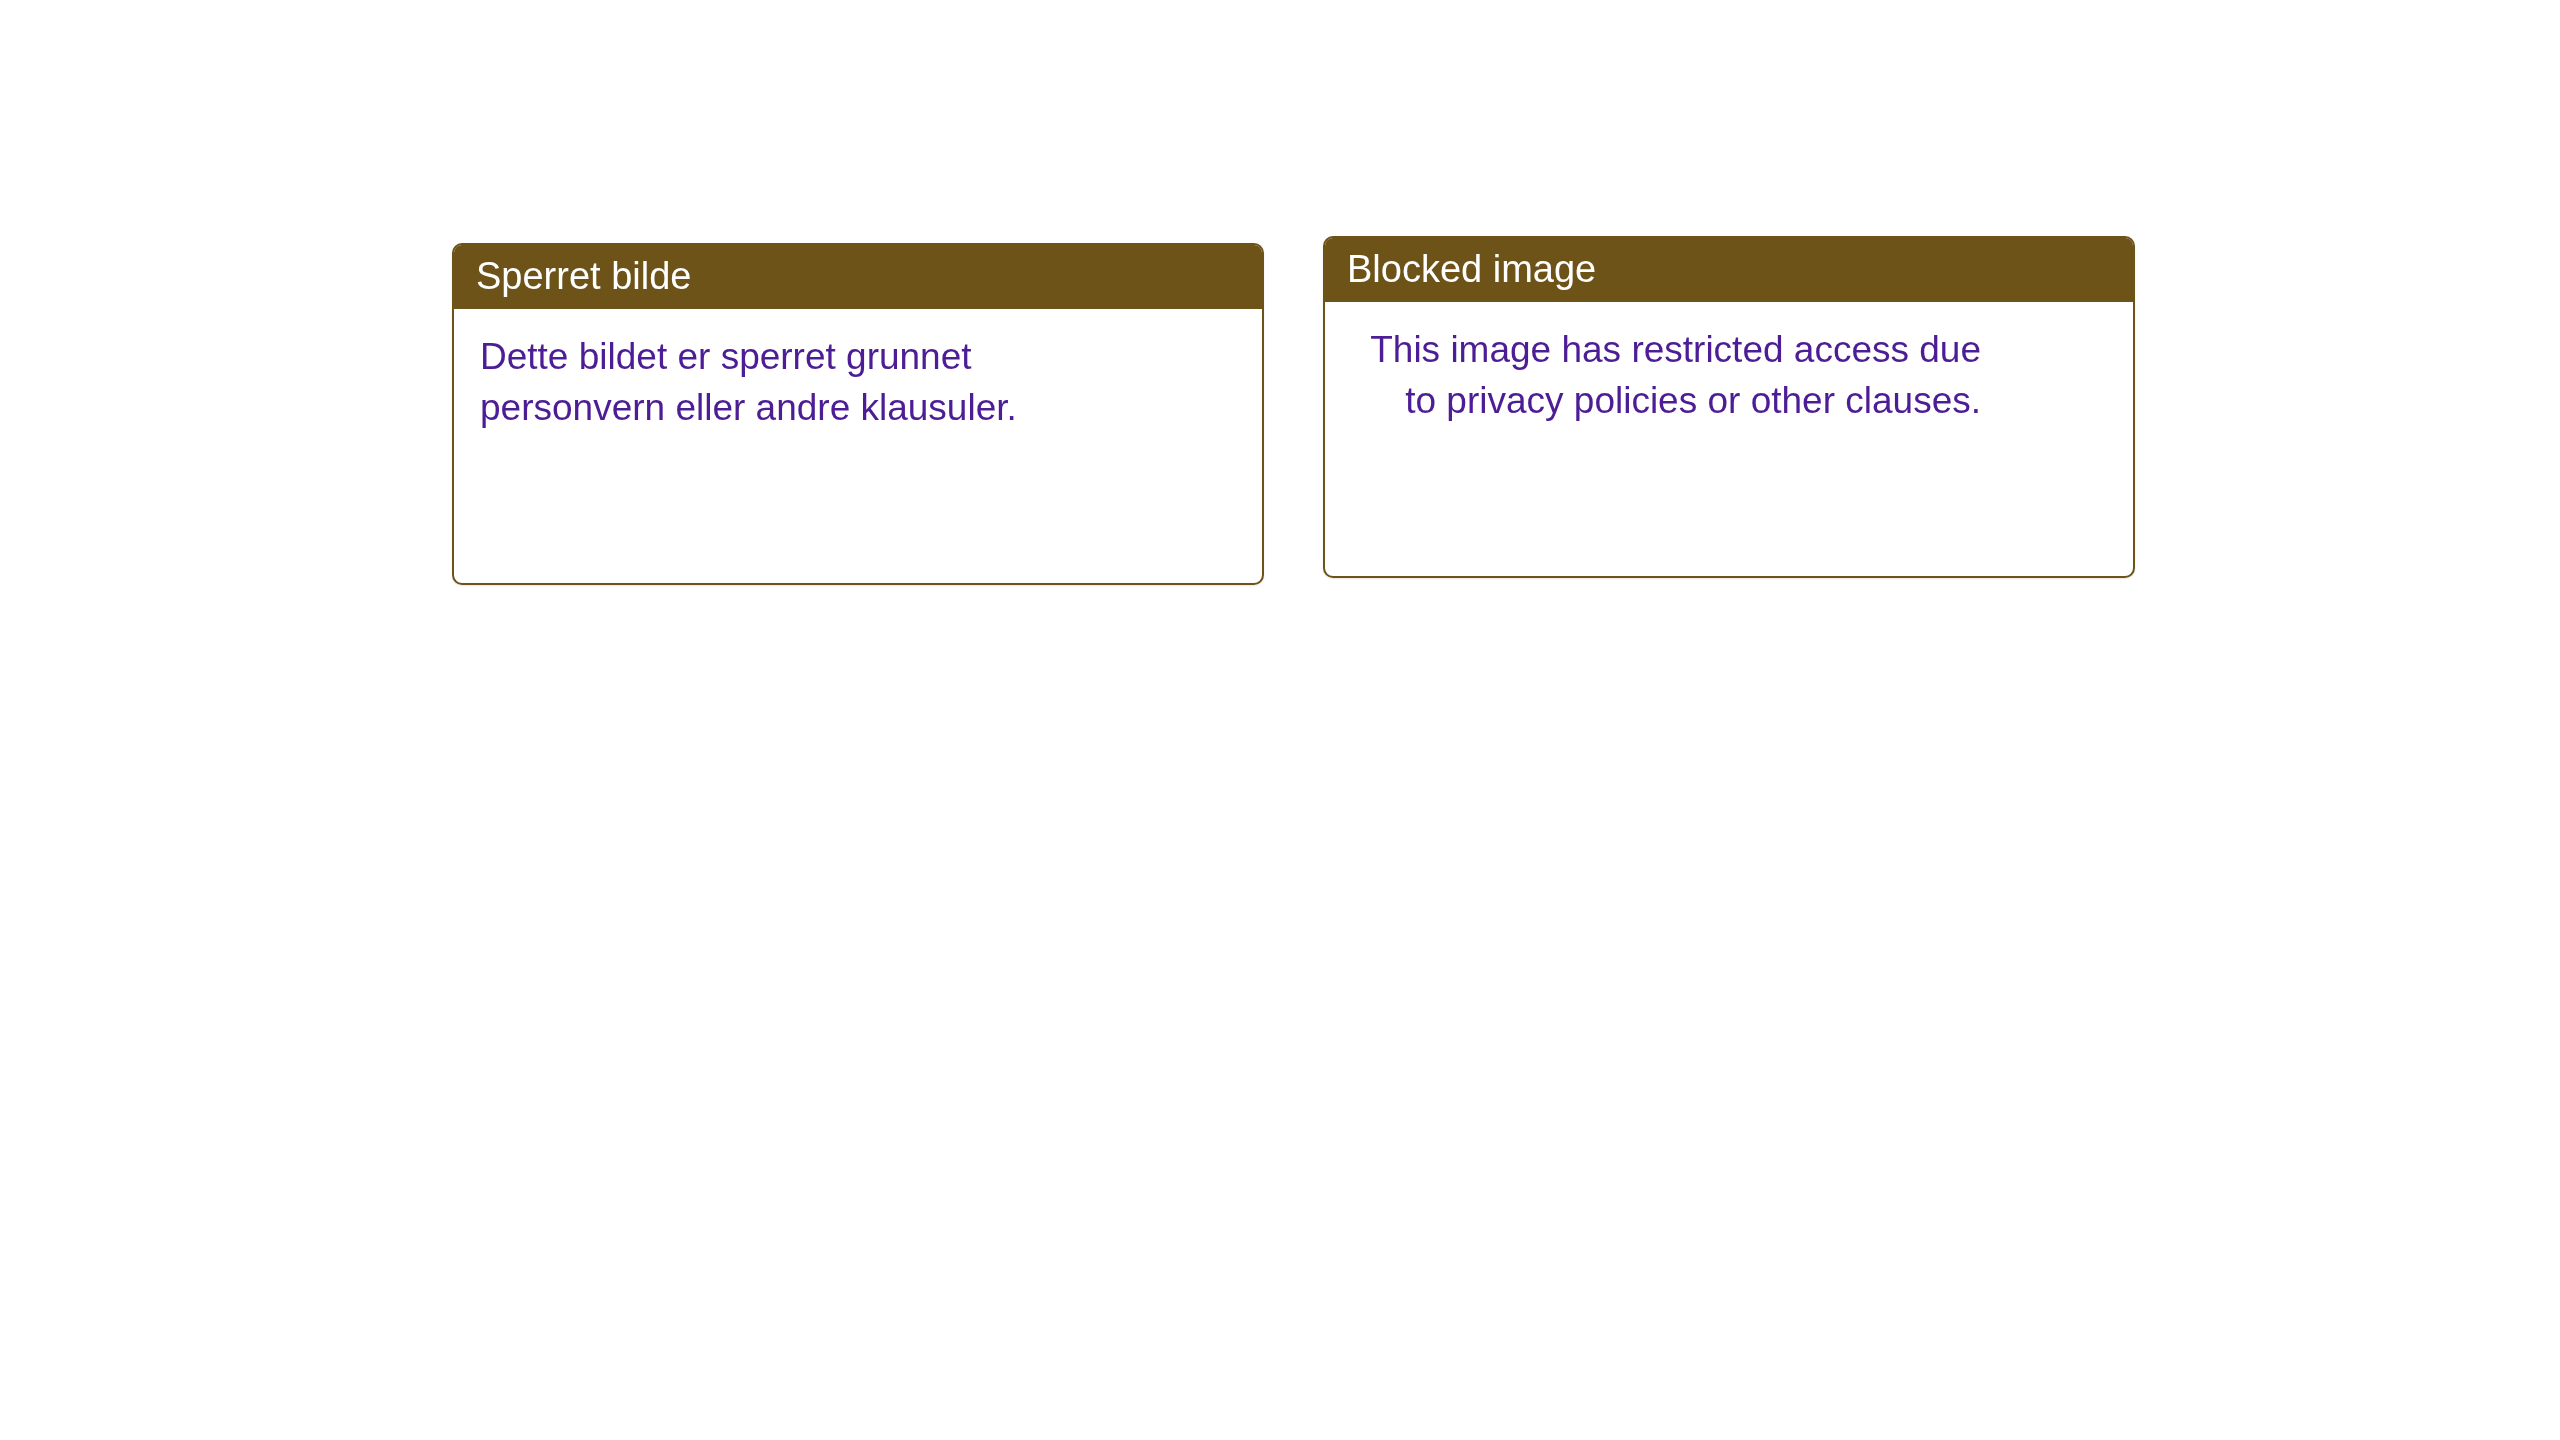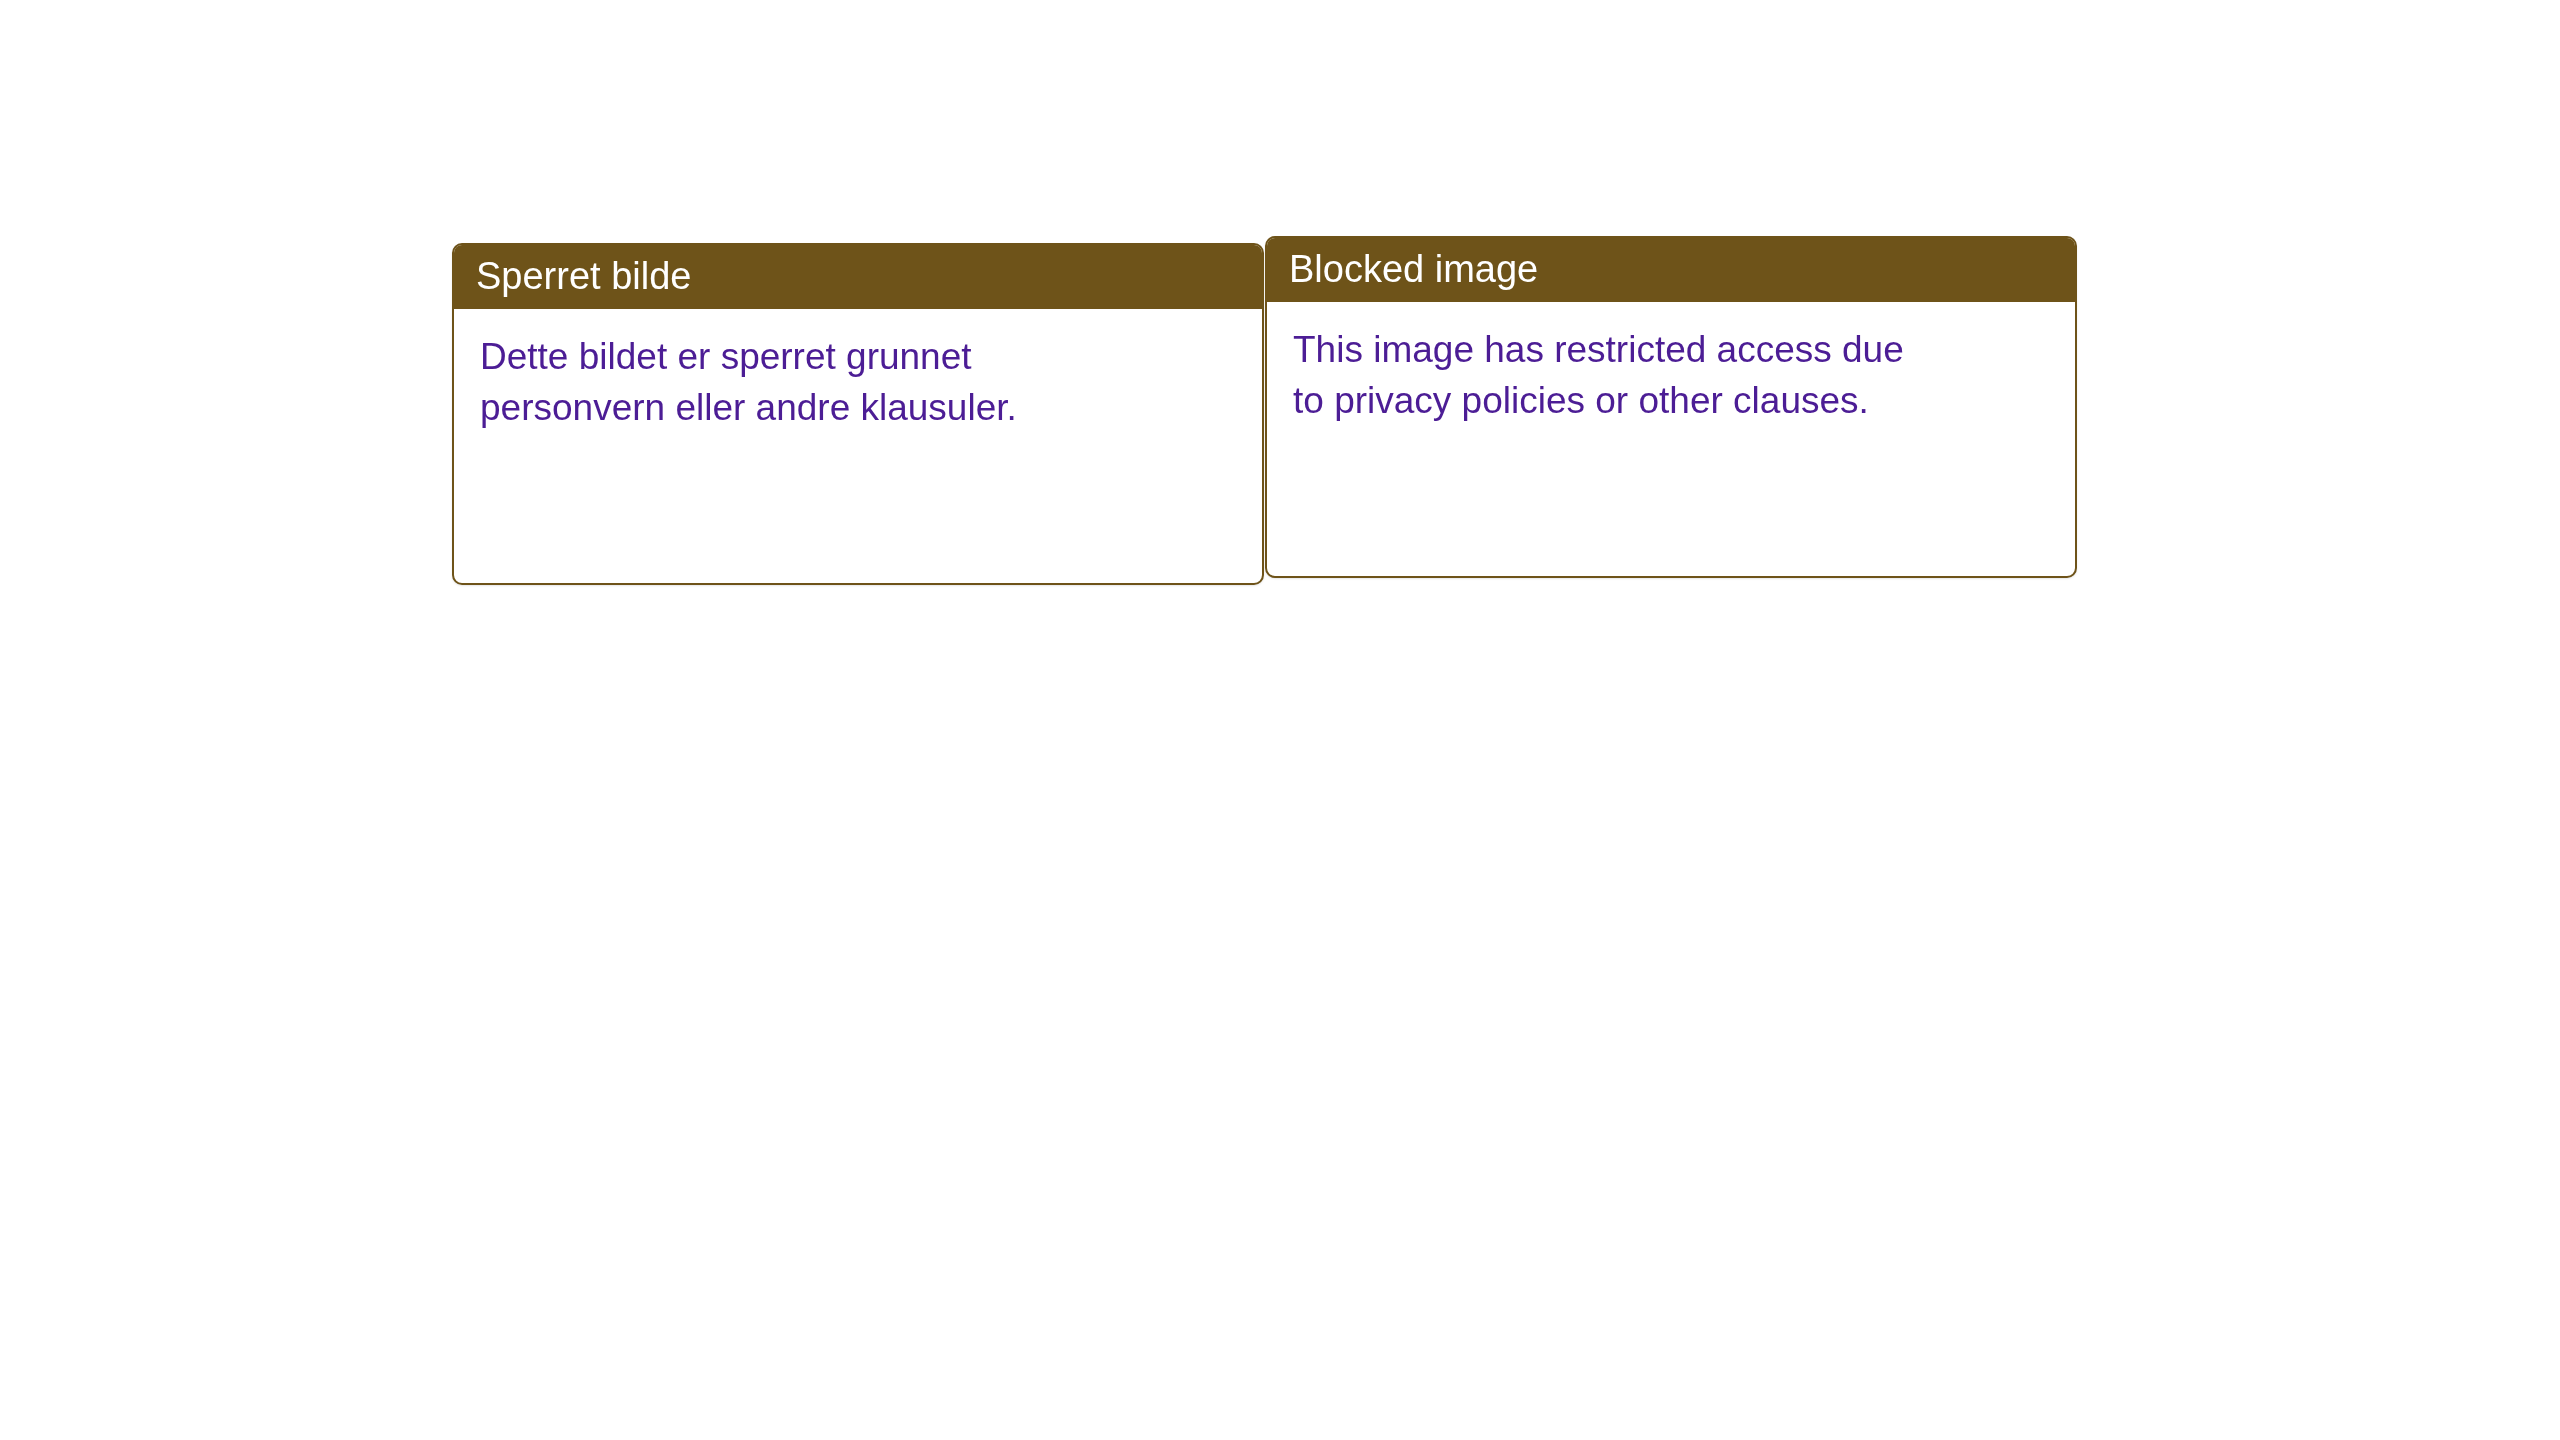--- a/index.html
+++ b/index.html
@@ -48,26 +48,26 @@
   
   #card-no {
     left: 452px;
     top: 243px;
     width: 812px;
     height: 342px;
   }
   #card-no .card-body { width: 660px; }
   
   #card-en {
-    left: 1265px;
+    left: 1323px;
     top: 236px;
     width: 812px;
     height: 342px;
   }
-  #card-en .card-body { width: 680px; }
+  #card-en .card-body { width: 680px; text-align: right; }
 </style>
 </head>
 <body>
 
 <div class="stage">
 
   <div class="notice-card" id="card-no">
     <div class="card-header">Sperret bilde</div>
     <div class="card-body">Dette bildet er sperret grunnet personvern eller andre klausuler.</div>
   </div>

